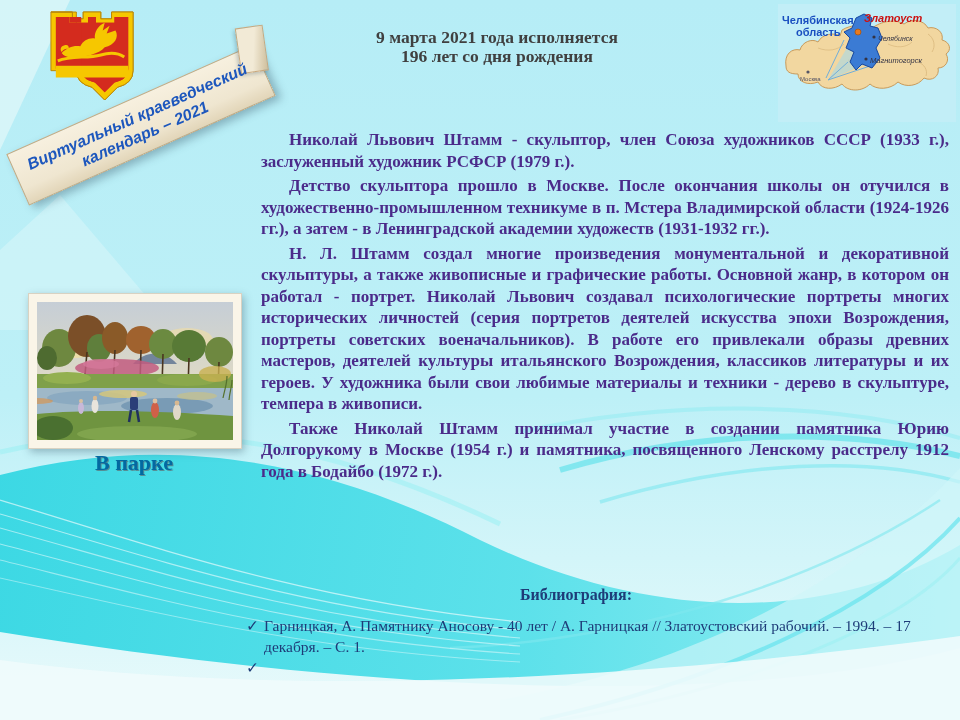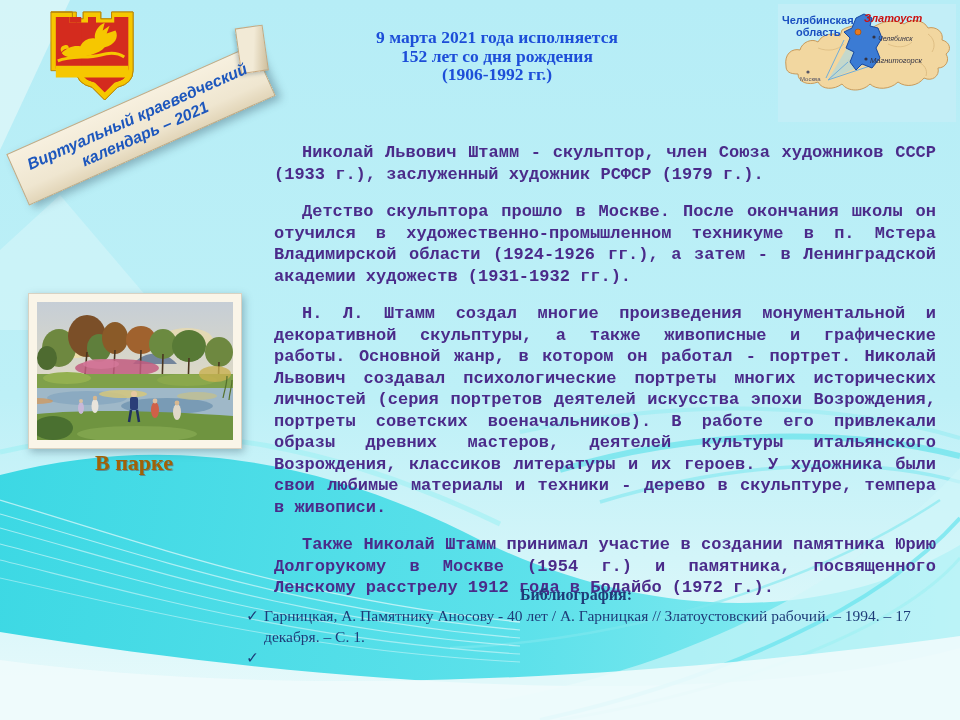--- a/index.html
+++ b/index.html
@@ -33,55 +33,55 @@
   }
   .ribbon-line{
     font-family:"Liberation Sans",sans-serif;
     font-weight:bold;font-style:italic;
     font-size:16px;line-height:19px;color:#1D57BD;white-space:nowrap;
   }
 
   
   .title-block{
     position:absolute;left:258px;top:28px;width:478px;
-    text-align:center;color:#1d4ed8;font-weight:bold;
+    text-align:center;color:#404040;font-weight:bold;
     font-size:17.5px;line-height:18.5px;
   }
 
   
   .map{position:absolute;left:778px;top:4px;width:178px;height:118px;}
   .map text{font-family:"Liberation Sans",sans-serif;}
 
   
   .painting-frame{
     position:absolute;left:28px;top:293px;width:196px;height:138px;
     padding:8px;background:#FAF5E8;border:1px solid #D8D2C2;
     box-shadow:2px 3px 8px rgba(40,70,90,.35);
   }
   .painting-frame svg{display:block;width:196px;height:138px;}
   .painting-caption{
     position:absolute;left:28px;top:450px;width:212px;text-align:center;
-    font-weight:bold;font-size:22px;color:#a16207;
+    font-weight:bold;font-size:22px;color:#0369a1;
     text-shadow:1px 1px 0 rgba(120,0,0,.35);
   }
 
   
   .body-text{
     position:absolute;left:258px;top:126px;width:694px;
     color:#4B2B8A;font-weight:bold;font-size:17px;line-height:21.5px;
     text-align:justify;z-index:2;
   }
-  .body-text p{margin:16px;text-indent:28px;font-family:Liberation Mono, monospace;}
+  .body-text p{margin:3px;text-indent:28px;}
 
   
   .biblio{
     position:absolute;left:246px;top:584px;width:710px;
     color:#1E3C78;font-size:15.5px;line-height:21px;z-index:2;
   }
-  .biblio-heading{font-weight:bold;font-size:16px;text-align:center;width:660px;margin-bottom:0;}
+  .biblio-heading{font-weight:bold;font-size:16px;text-align:center;width:660px;margin-bottom:10px;}
   .biblio-entry{position:relative;padding-left:18px;margin:0;}
   .biblio-check{position:absolute;left:0;top:0;}
 </style>
 </head>
 <body>
 
 <div id="slide">
 
   <svg id="bg" viewBox="0 0 960 720" preserveAspectRatio="none" aria-hidden="true">
     <defs>
@@ -131,22 +131,21 @@
     <rect x="8" y="57" width="74" height="12" fill="#F6C700"></rect>
   </svg>
 
   <div class="ribbon">
     <span class="ribbon-line">Виртуальный краеведческий</span>
     <span class="ribbon-line">календарь – 2021</span>
   </div>
 
   <div class="title-block">
     <div>9 марта 2021 года исполняется</div>
-    <div>152 лет со дня рождения</div>
-    <div>(1906-1992 гг.)</div>
+    <div>196 лет со дня рождения</div>
   </div>
 
   <svg class="map" viewBox="0 0 178 118" aria-hidden="true">
     <rect width="178" height="118" fill="#C2EEF7"></rect>
     <path d="M8,62 C6,50 14,44 22,46 C24,38 34,34 40,38 C44,30 56,28 62,32 L64,26 C74,20 86,20 92,26 C100,18 116,14 126,20 C134,14 146,16 150,24 C158,22 166,28 164,36 C172,38 174,46 168,50 C172,56 168,64 160,64 C162,72 154,78 146,74 C140,82 128,84 120,78 C112,86 98,86 92,80 C84,88 70,88 64,80 C56,86 44,86 40,78 C30,82 20,78 20,70 C12,70 8,68 8,62 Z" fill="#F2D7A0" stroke="#C89B5C" stroke-width="1"></path>
     <path d="M150,30 C156,34 158,42 154,48 M140,58 C146,60 150,66 148,72" stroke="#D9B87C" stroke-width="0.8" fill="none"></path>
     <path d="M40,44 C50,48 60,46 66,40 M70,56 C80,60 92,58 98,52 M110,40 C118,44 128,44 134,38" stroke="#D9B87C" stroke-width="0.7" fill="none"></path>
 
     <polygon points="70,42 88,60 50,76" fill="#9FD8EE" opacity="0.55"></polygon>
     <line x1="70" y1="58" x2="50" y2="76" stroke="#6FAEDB" stroke-width="1"></line>

